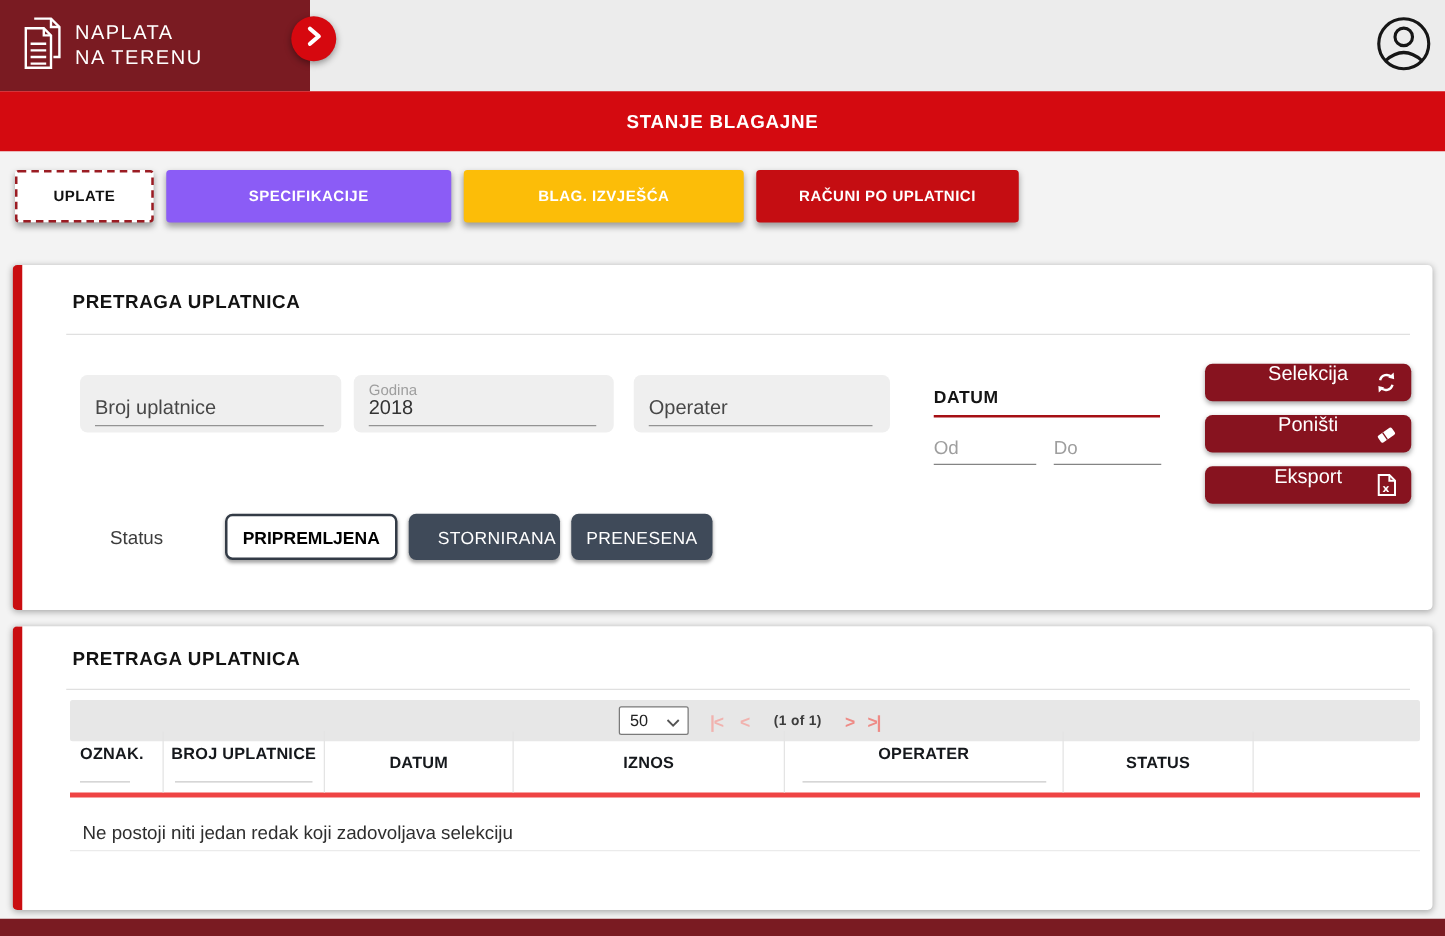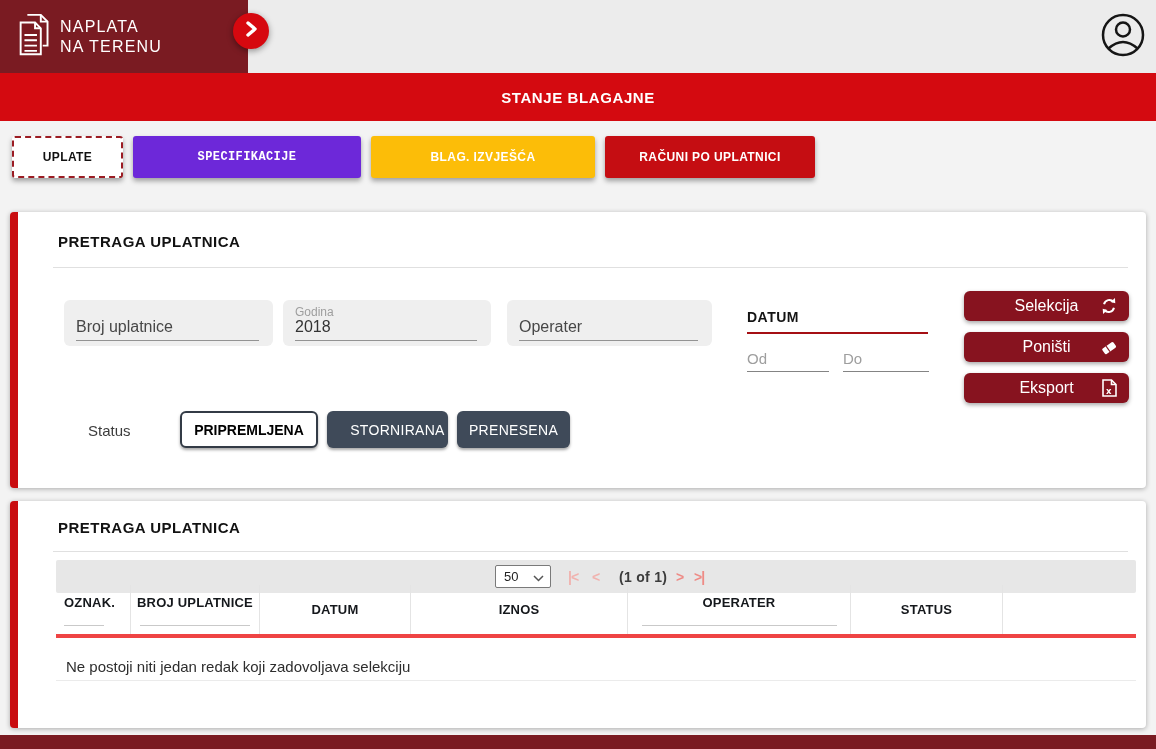--- a/index.html
+++ b/index.html
@@ -25,21 +25,21 @@
   .titlebar { position:absolute; left:0; top:73px; width:1156px; height:48px; background:#d40a10;
               display:flex; align-items:center; justify-content:center; }
   .titlebar span { color:#fff; font-weight:bold; font-size:15px; letter-spacing:.6px; }
 
   
   .tabs { position:absolute; left:12px; top:136px; display:flex; gap:10px; }
   .tab { height:42px; border-radius:3px; display:flex; align-items:center; justify-content:center;
          font-size:12px; font-weight:bold; letter-spacing:.4px; color:#fff; cursor:pointer;
          box-shadow:0 3px 5px rgba(0,0,0,.35); }
   .tab-uplate { width:111px; background:#fff; color:#111; border:2px dashed #9b1c23; }
-  .tab-spec   { width:228px; background:#6d28d9;font-family:Liberation Mono, monospace; }
+  .tab-spec   { width:228px; background:#8b5cf6; }
   .tab-blag   { width:224px; background:#fcbd08; }
   .tab-racuni { width:210px; background:#c50d12; }
 
   
   .card { position:absolute; left:10px; width:1136px; background:#fff; border-radius:4px;
           border-left:8px solid #c90d10; box-shadow:0 1px 5px rgba(0,0,0,.3); }
   .card1 { top:212px; height:276px; }
   .card2 { top:501px; height:227px; }
   .panel-title { position:absolute; left:40px; top:21px; font-size:15px; font-weight:bold;
                  color:#121212; letter-spacing:.5px; }
@@ -62,21 +62,21 @@
   .datum-line  { position:absolute; left:729px; top:120px; width:181px; height:2px; background:#a50f14; }
   .date-input  { position:absolute; top:138px; background:transparent; border:none; outline:none;
                  border-bottom:1px solid #848484; font-family:Liberation Sans, sans-serif; font-size:15px; color:#a21caf;
                  padding-bottom:4px; }
   .date-input::placeholder { color:#9e9e9e; opacity:1; }
   .od { left:729px; width:82px; }
   .do { left:825px; width:86px; }
 
   
   .act-btn { position:absolute; left:946px; width:165px; height:30px; background:#87131f;
-             border-radius:6px; color:#fff; font-size:16px; display:flex; align-items:center;
+             border-radius:6px; color:#fff; font-size:16px; display:flex; 
              justify-content:center; cursor:pointer; box-shadow:0 2px 4px rgba(0,0,0,.35); }
   .act-btn .ic { position:absolute; right:11px; top:50%; transform:translateY(-50%); display:flex; }
   .b-selekcija { top:79px; } .b-ponisti { top:120px; } .b-eksport { top:161px; }
 
   
   .status-label { position:absolute; left:70px; top:210px; font-size:15px; color:#3c3c3c; }
   .st-btn { position:absolute; top:199px; height:37px; border-radius:6px; display:flex;
             align-items:center; justify-content:center; font-size:14px; cursor:pointer;
             box-shadow:0 2px 3px rgba(0,0,0,.35); }
   .st-active { left:162px; width:138px; background:#fff; border:2px solid #333b46;
@@ -92,21 +92,21 @@
   .pagesize { position:absolute; left:439px; top:5px; width:56px; height:23px; background:#fff;
               border:1px solid #7a7a7a; border-radius:2px; display:flex; align-items:center;
               font-size:13px; color:#222; padding-left:8px; cursor:pointer; }
   .pagesize svg { position:absolute; right:6px; top:9px; }
   .pag { position:absolute; top:50%; transform:translateY(-50%); font-size:14px; font-weight:bold;
          letter-spacing:-1px; cursor:pointer; }
   .pag-dis { color:#f1b2ae; }
   .pag-en  { color:#ee8b86; }
   .pag-first { left:512px; } .pag-prev { left:536px; }
   .pag-info  { position:absolute; left:563px; top:50%; transform:translateY(-50%);
-               font-size:14px; font-weight:bold; color:#3c3c3c; letter-spacing:.3px; }
+               font-size:11px; font-weight:bold; color:#3c3c3c; letter-spacing:.3px; }
   .pag-next { left:620px; } .pag-last { left:638px; }
 
   .thead { position:absolute; left:38px; top:84px; width:1080px; height:53px; display:flex;
            border-bottom:4px solid #ef4444; }
   .th { border-right:1px solid #e4e4e4; display:flex; flex-direction:column; align-items:center;
         font-size:13px; font-weight:bold; color:#15181c; letter-spacing:.2px; }
   .th:last-child { border-right:none; }
   .th .hlabel { margin-top:10px; white-space:nowrap; }
   .th .filter-line { height:1px; background:#c9c9c9; margin-top:auto; margin-bottom:8px; }
   .th-center { justify-content:center; }

